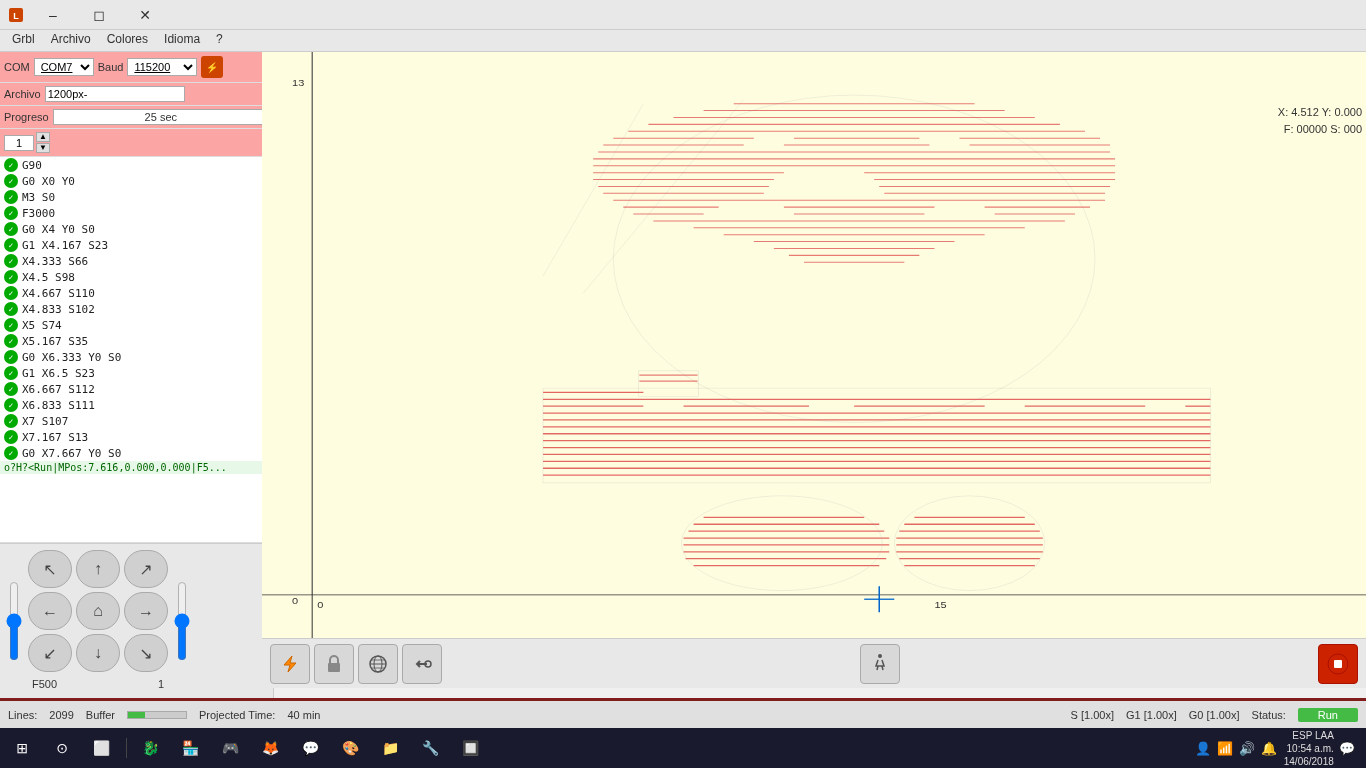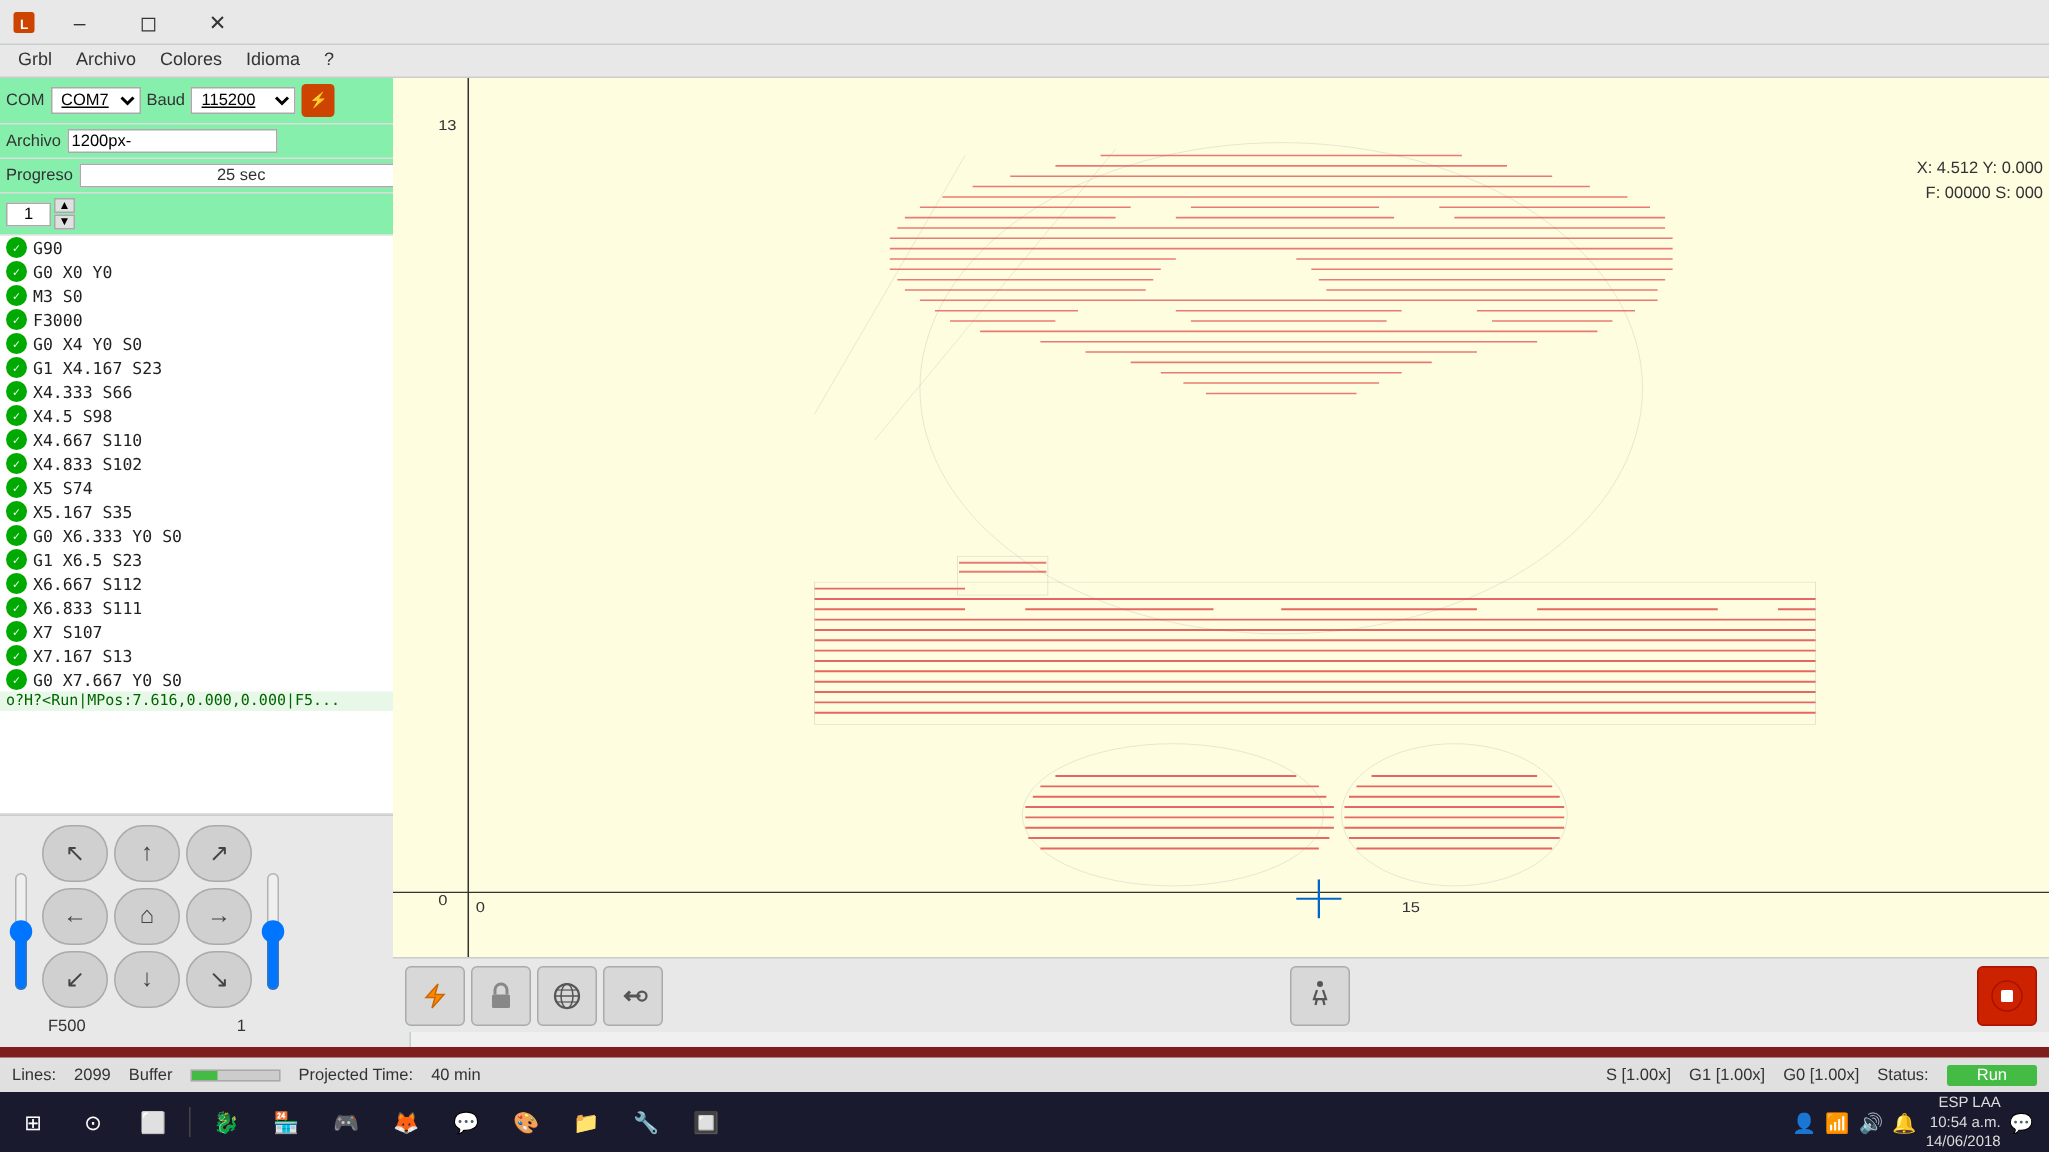--- a/index.html
+++ b/index.html
@@ -35,21 +35,21 @@
       color: #333;
     }
 
     
     #left-panel {
       position: absolute;
       top: 52px;
       left: 0;
       width: 274px;
       bottom: 30px;
-      background: #86efac;
+      background: #fca5a5;
       border-right: 1px solid #ccc;
       display: flex;
       flex-direction: column;
     }
 
     
     .control-row {
       display: flex;
       align-items: center;
       padding: 4px 4px;
@@ -261,21 +261,21 @@
     }
 
     
     #statusbar {
       position: absolute;
       bottom: 0;
       left: 0;
       right: 0;
       height: 30px;
       background: #e0e0e0;
-      border-top: 7px solid #7f1d1d;
+      border-top: 3px solid #7f1d1d;
       display: flex;
       align-items: center;
       padding: 0 8px;
       gap: 12px;
       font-size: 11px;
       color: #333;
     }
     #statusbar .buffer-bar {
       width: 60px; height: 8px;
       background: #ccc;

